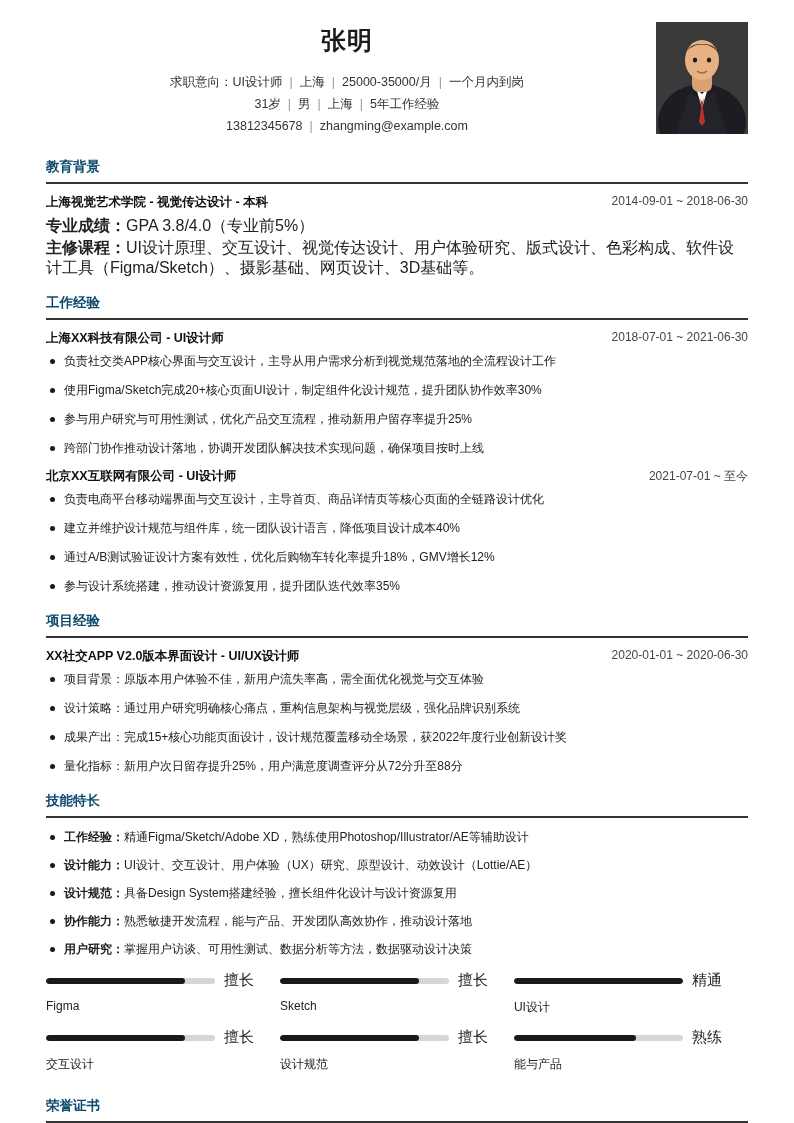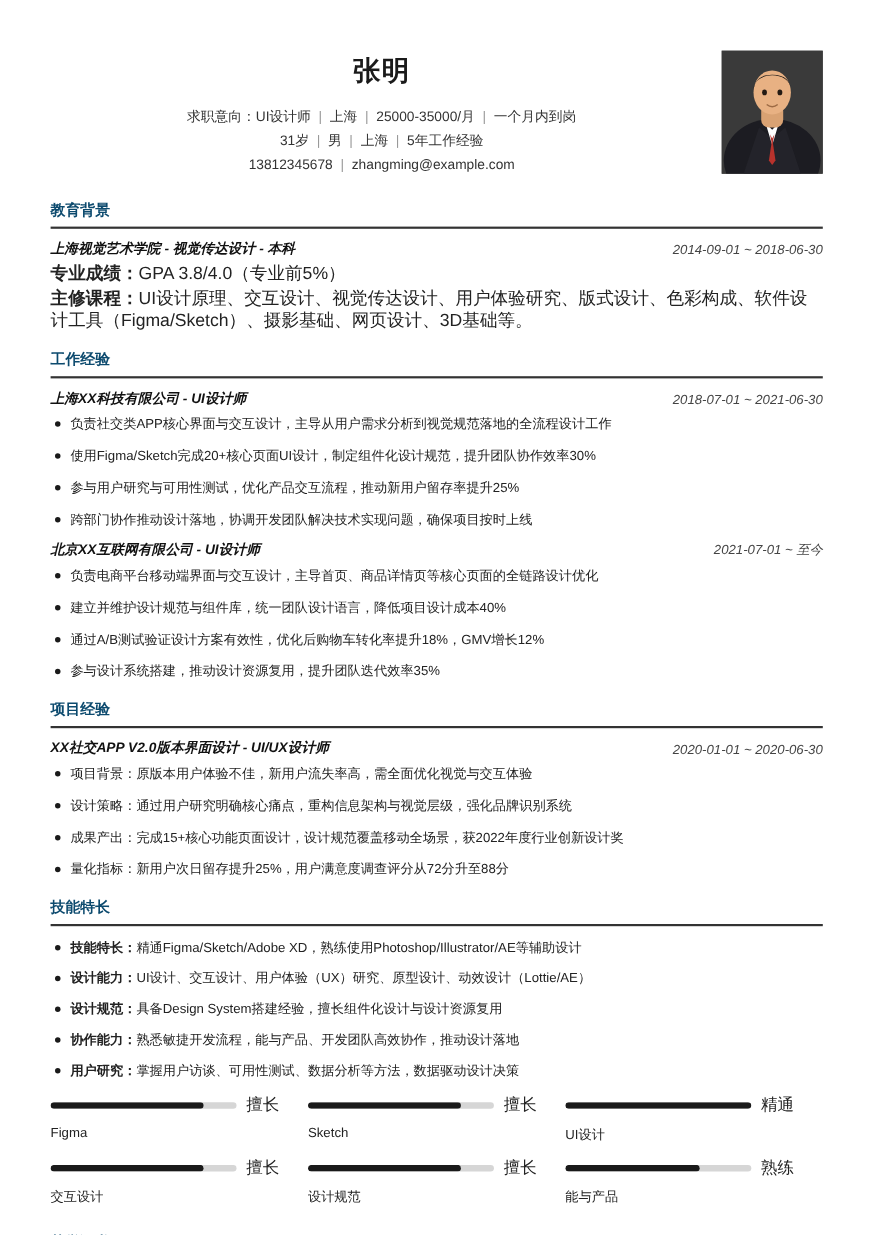--- a/index.html
+++ b/index.html
@@ -18,21 +18,20 @@
     position: relative;
     overflow: hidden;
     box-sizing: border-box;
     padding: 0 46px;
   }
   
   .header {
     padding-top: 24px;
     position: relative;
     min-height: 118px;
-    margin-top: 24px;
   }
   .name {
     text-align: center;
     font-size: 25px;
     font-weight: bold;
     color: #1a1a1a;
     letter-spacing: 1px;
     margin-bottom: 14px;
     padding-right: 100px;
   }
@@ -72,23 +71,22 @@
     height: 2px;
     background: #333333;
     margin-bottom: 10px;
   }
   .entry {
     margin-bottom: 2px;
   }
   .entry-head {
     display: flex;
     justify-content: space-between;
-    align-items: center;
+    align-items: flex-start;
     margin-bottom: 5px;
-    font-style: italic;
   }
   .entry-title {
     font-size: 12.5px;
     font-weight: bold;
     color: #111;
   }
   .entry-date {
     font-size: 12px;
     color: #444;
     white-space: nowrap;
@@ -279,21 +277,21 @@
         <li>量化指标：新用户次日留存提升25%，用户满意度调查评分从72分升至88分</li>
       </ul>
     </div>
   </div>
 
   <div class="section">
     <div class="section-title">技能特长</div>
     <div class="section-rule"></div>
 
     <ul class="bullets skill-list">
-      <li><span class="skill-name">技能特长：</span><span>精通Figma/Sketch/Adobe XD，熟练使用Photoshop/Illustrator/AE等辅助设计</span></li>
+      <li><span class="skill-name">工作经验：</span><span>精通Figma/Sketch/Adobe XD，熟练使用Photoshop/Illustrator/AE等辅助设计</span></li>
       <li><span class="skill-name">设计能力：</span><span>UI设计、交互设计、用户体验（UX）研究、原型设计、动效设计（Lottie/AE）</span></li>
       <li><span class="skill-name">设计规范：</span><span>具备Design System搭建经验，擅长组件化设计与设计资源复用</span></li>
       <li><span class="skill-name">协作能力：</span><span>熟悉敏捷开发流程，能与产品、开发团队高效协作，推动设计落地</span></li>
       <li><span class="skill-name">用户研究：</span><span>掌握用户访谈、可用性测试、数据分析等方法，数据驱动设计决策</span></li>
     </ul>
 
     <div class="bars">
       <div class="bar-row">
         <div class="bar-cell">
           <div class="bar-top">

